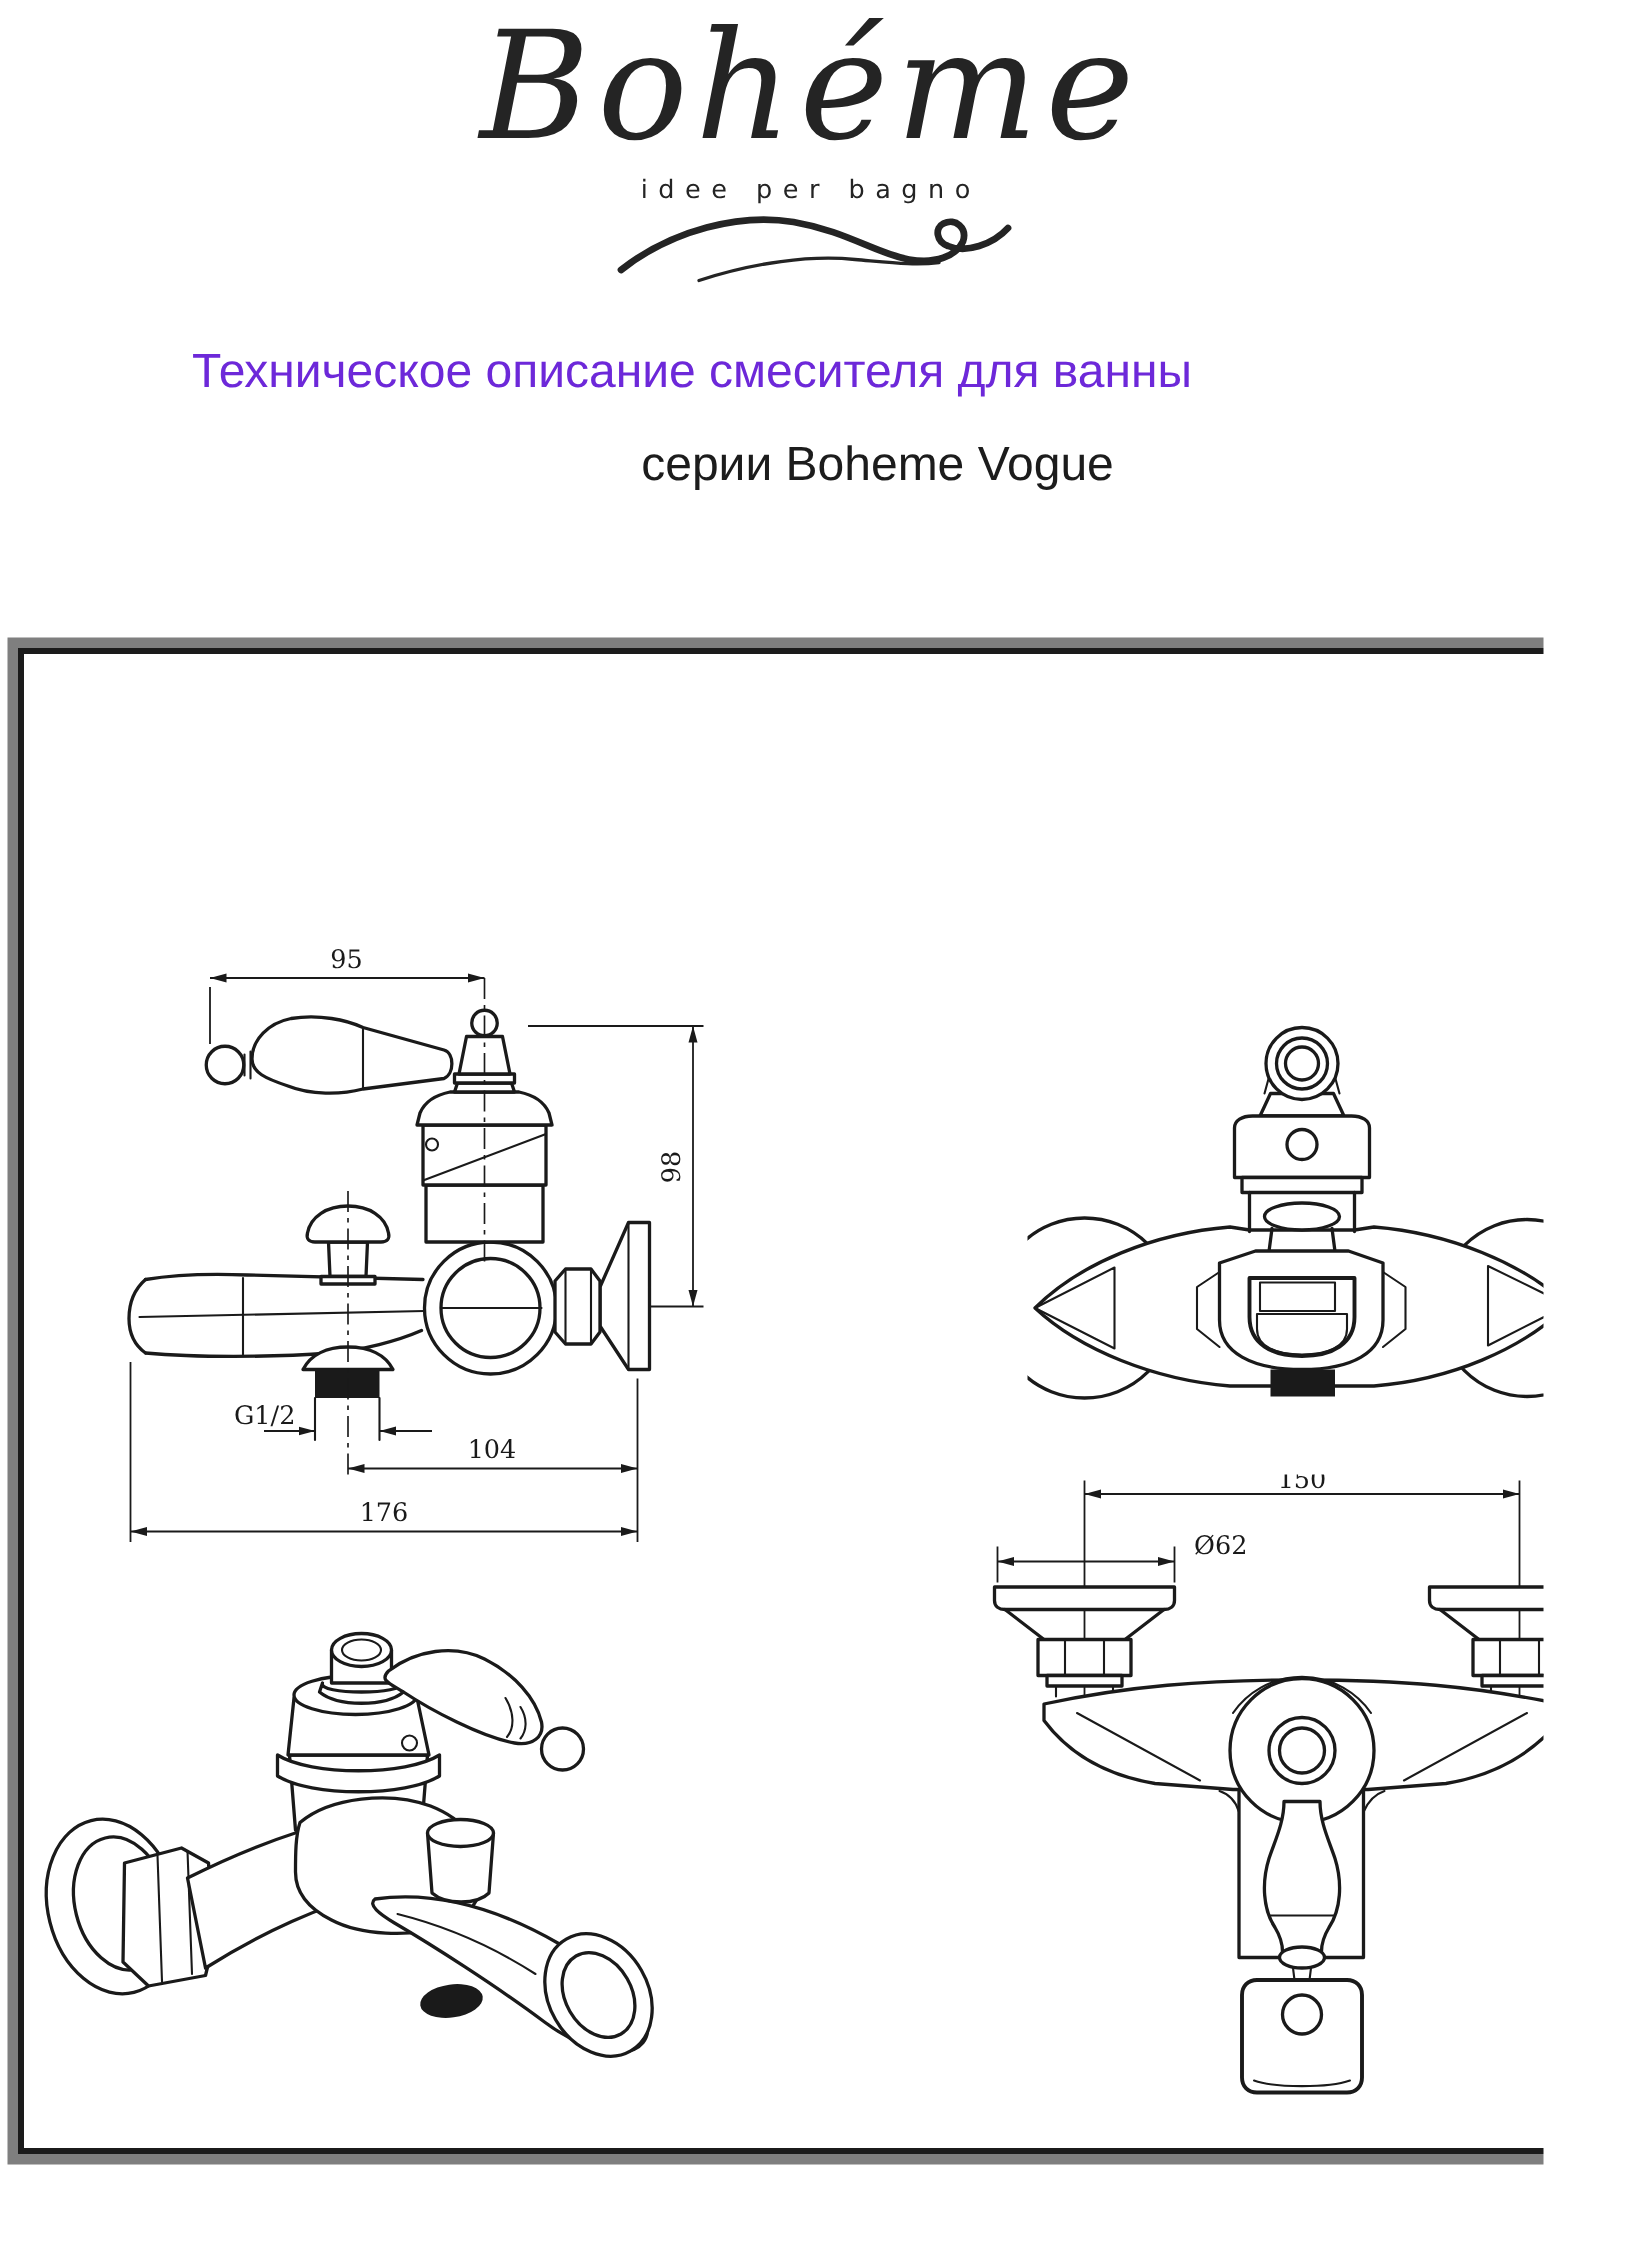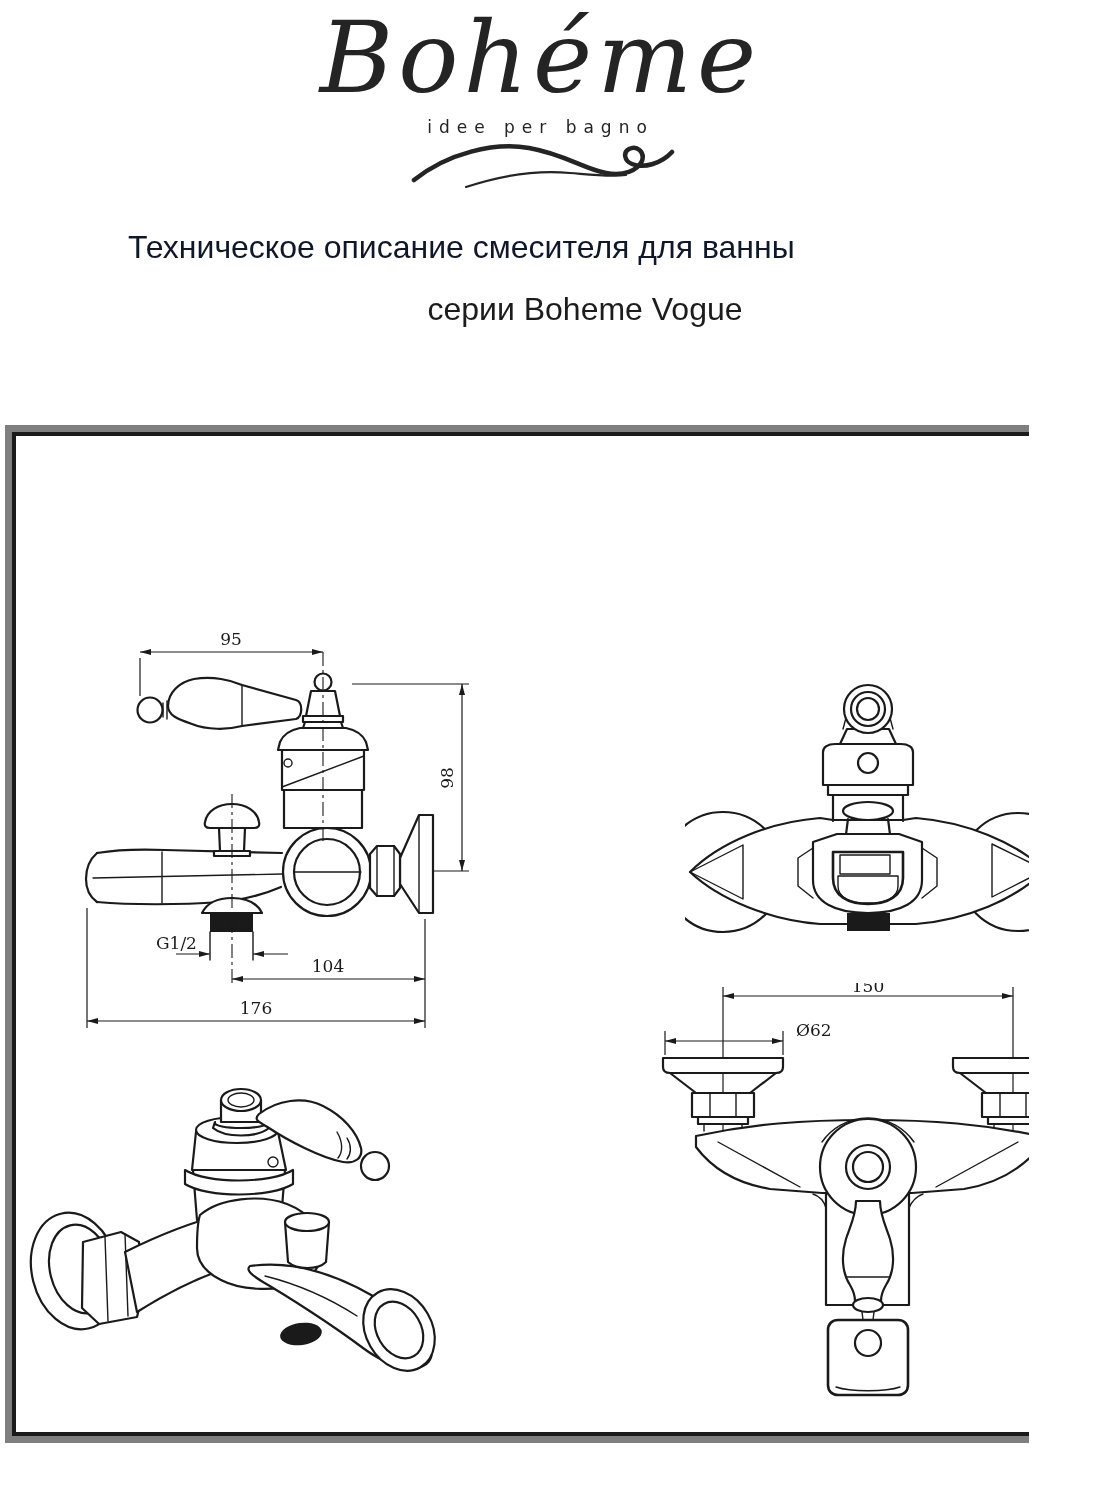--- a/index.html
+++ b/index.html
@@ -6,21 +6,21 @@
   .page{position:relative;width:1029px;height:1500px;background:#fff;overflow:hidden;
         font-family:"Liberation Sans",sans-serif;color:#1e1e1e;}
   
   .logo{position:absolute;left:0;top:0;width:1097px;text-align:center;transform:translateX(-8px);}
   .brand{position:absolute;left:0;right:0;top:0px;font-family:"DejaVu Serif",serif;
          font-style:italic;font-size:100px;line-height:1.15;letter-spacing:5px;color:#242424;}
   .tagline{position:absolute;left:0;right:0;top:117px;font-family:"DejaVu Sans",sans-serif;
            font-size:17px;letter-spacing:7px;color:#242424;}
   .flourish{position:absolute;left:408px;top:139px;}
   
-  .title1{position:absolute;left:128px;top:229px;font-size:32px;color:#0f172a;}
+  .title1{position:absolute;left:128px;top:229px;font-size:32px;color:#6d28d9;}
   .title2{position:absolute;left:50px;top:291px;width:1070px;text-align:center;font-size:32px;color:#1c1c1c;}
   
   .frame{position:absolute;left:5px;top:425px;width:1085px;height:1018px;
          border:7px solid #7f7f7f;box-sizing:border-box;}
   .frame-in{position:absolute;inset:0;border:4px solid #1b1b1b;background:#fff;}
   
   .dw{position:absolute;}
   .ln{fill:none;stroke:#1a1a1a;stroke-width:2.2;stroke-linecap:round;stroke-linejoin:round;}
   .lnf{fill:#fff;stroke:#1a1a1a;stroke-width:2.2;stroke-linecap:round;stroke-linejoin:round;}
   .thin{stroke-width:1.4;}

